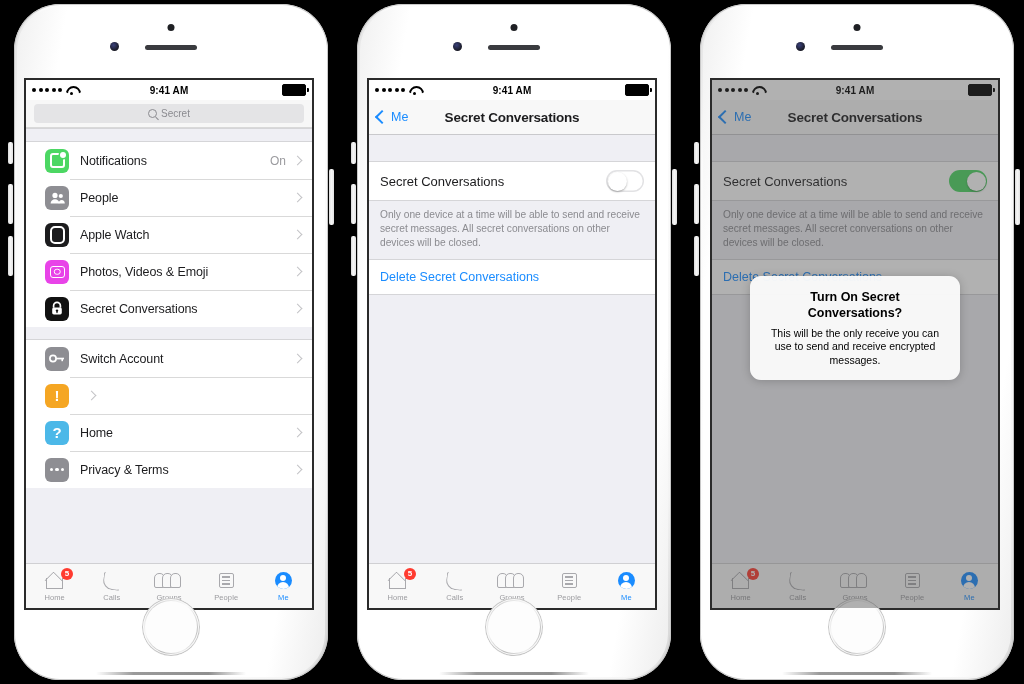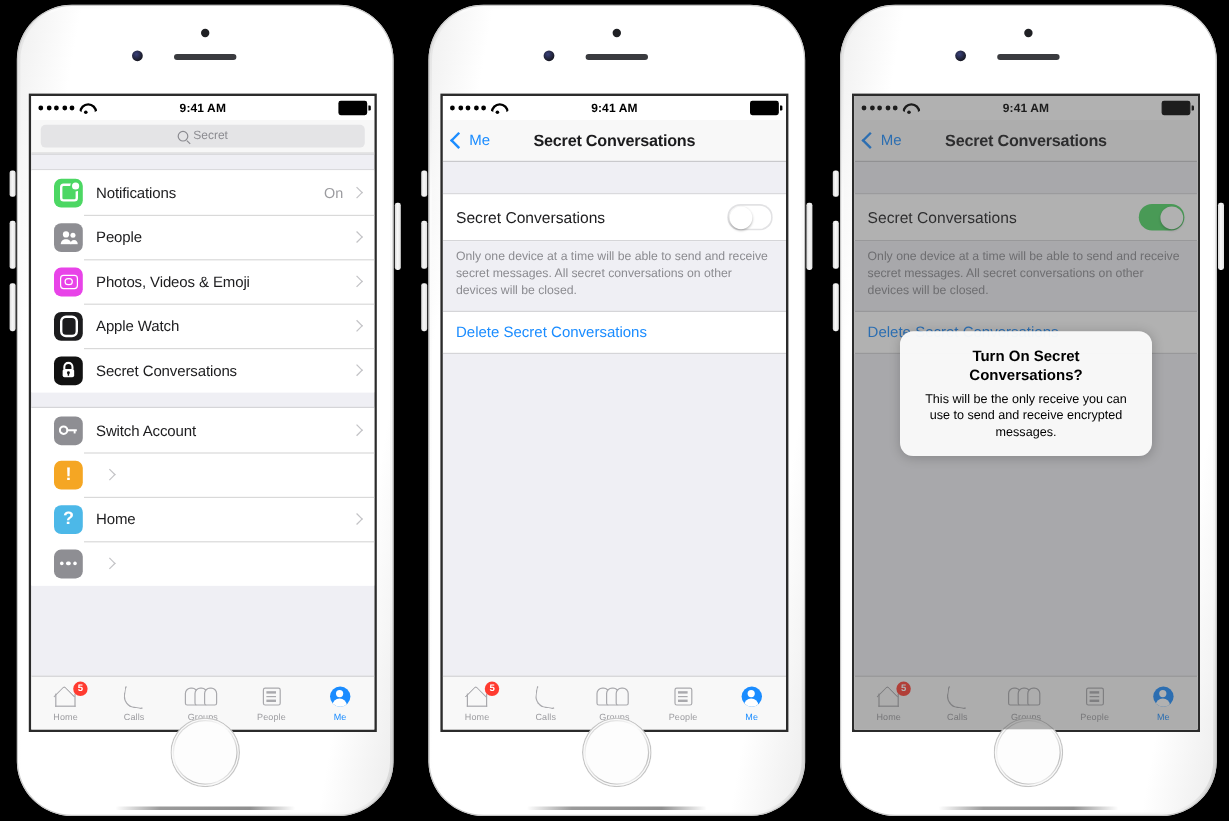--- a/index.html
+++ b/index.html
@@ -649,32 +649,32 @@
                 <circle cx="10.8" cy="4" r="2.1" fill="#fff"></circle>
                 <path d="M0.6 11.5c0-2.6 2-4.2 4.4-4.2s4.4 1.6 4.4 4.2z" fill="#fff"></path>
                 <path d="M8.6 11.5c0-2.1 1.3-3.5 3.1-3.5s3.1 1.4 3.1 3.5z" fill="#fff"></path>
               </svg>
             </div>
             <div class="row-label">People</div>
             <div class="row-value"></div>
             <span class="chev"></span>
           </div>
           <div class="row">
+            <div class="row-icon ic-watch">
+              <span class="w"></span>
+            </div>
+            <div class="row-label">Apple Watch</div>
+            <div class="row-value"></div>
+            <span class="chev"></span>
+          </div>
+          <div class="row">
             <div class="row-icon ic-photos">
               <span class="cam"></span>
             </div>
             <div class="row-label">Photos, Videos &amp; Emoji</div>
-            <div class="row-value"></div>
-            <span class="chev"></span>
-          </div>
-          <div class="row">
-            <div class="row-icon ic-watch">
-              <span class="w"></span>
-            </div>
-            <div class="row-label">Apple Watch</div>
             <div class="row-value"></div>
             <span class="chev"></span>
           </div>
           <div class="row">
             <div class="row-icon ic-lock">
               <svg width="14" height="15" viewBox="0 0 14 15">
                 <path d="M3.6 6.8V4.8a3.4 3.4 0 0 1 6.8 0v2" fill="none" stroke="#fff" stroke-width="1.7"></path>
                 <rect x="2.2" y="6.4" width="9.6" height="7" rx="1.6" fill="#fff"></rect>
                 <circle cx="7" cy="9.6" r="1.2" fill="#111"></circle>
                 <rect x="6.4" y="9.6" width="1.2" height="2.5" fill="#111"></rect>
@@ -715,20 +715,21 @@
             <div class="row-label">Home</div>
             <div class="row-value"></div>
             <span class="chev"></span>
           </div>
           <div class="row">
             <div class="row-icon ic-dots">
               <i></i>
                 <i></i>
                 <i></i>
             </div>
+            <div class="row-label">Privacy &amp; Terms</div>
             <div class="row-value"></div>
             <span class="chev"></span>
           </div>
         </div>
 
         <div class="list-filler"></div>
 
         <div class="tabbar">
           <div class="tab">
             <div class="tab-ic">

